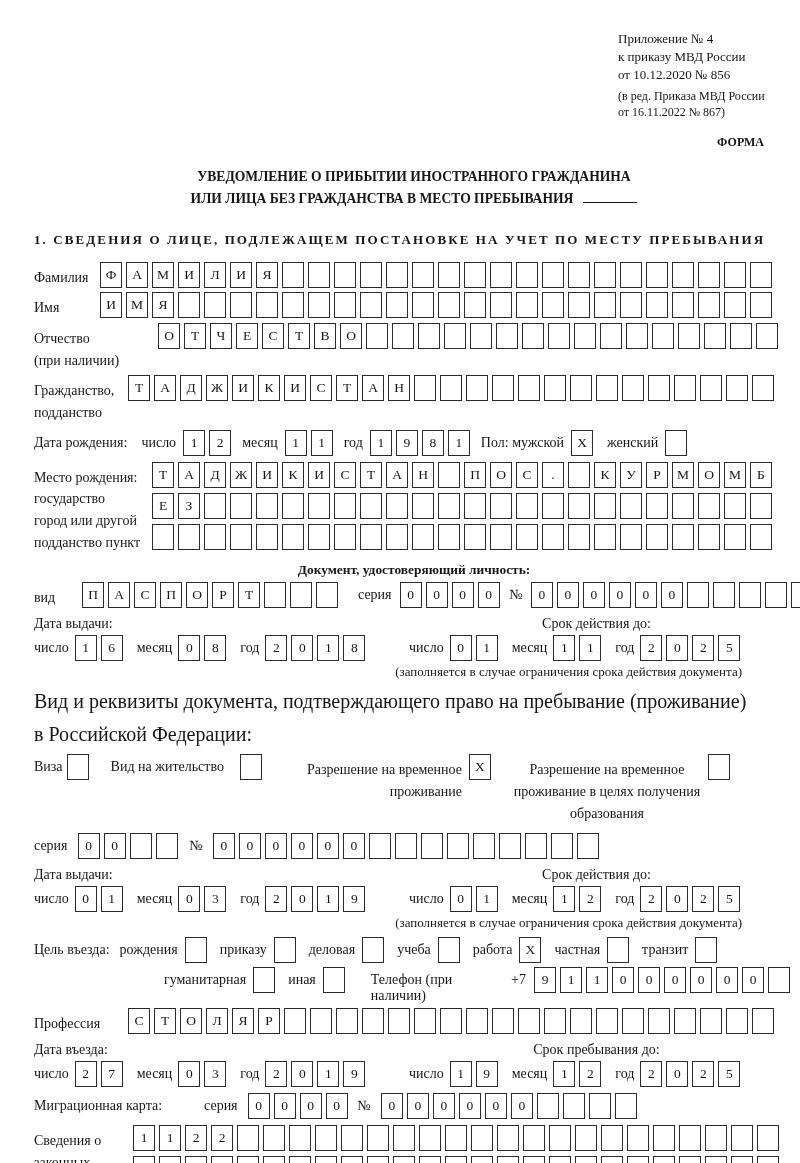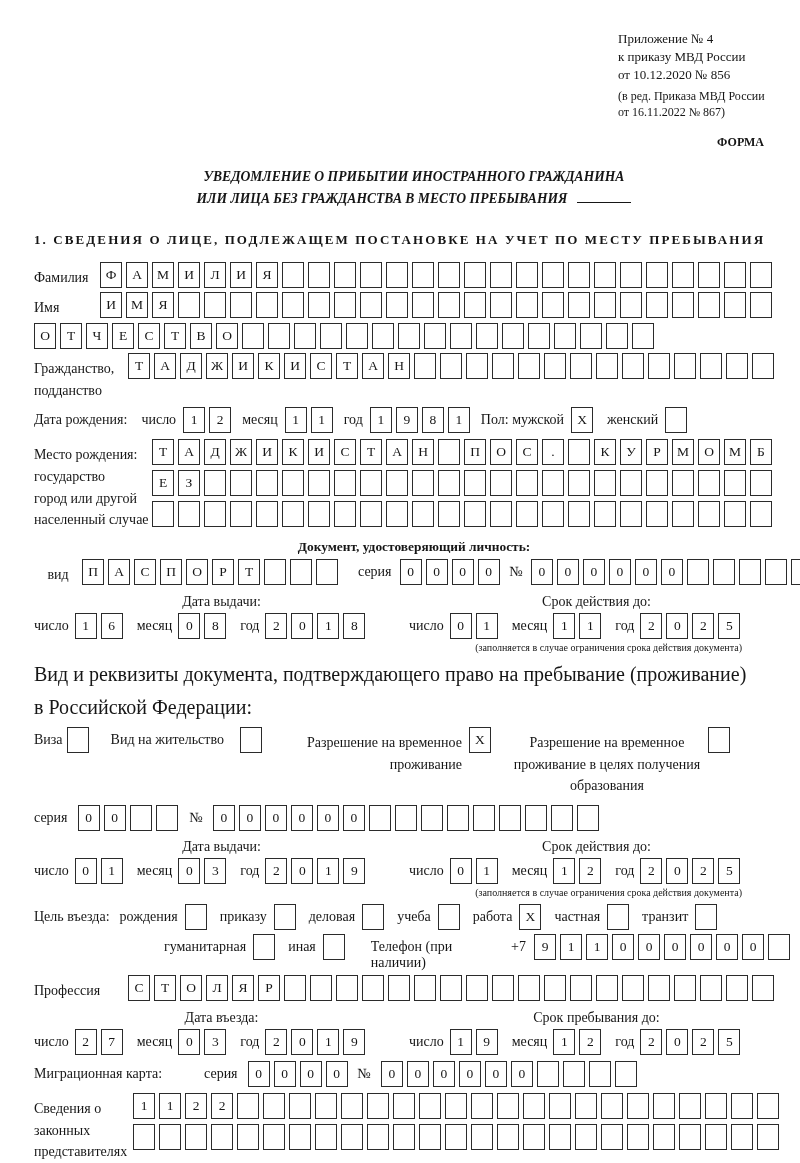--- a/index.html
+++ b/index.html
@@ -11,54 +11,54 @@
     font-size:14px;
   }
   .page { padding:30px 6px 0 34px; position:relative; height:100%; }
 
   
   .appendix { margin-left:584px; font-size:13px; line-height:1.4; }
   .appendix .edition { font-size:12px; margin-top:3px; line-height:1.4; }
   .forma { text-align:right; padding-right:30px; font-weight:bold; font-size:12px; margin-top:14px; }
 
   
-  .title { text-align:center; font-weight:bold; font-size:13.6px; line-height:1.6; margin-top:16px;font-style:italic; }
+  .title { text-align:center; font-weight:bold; font-size:13.6px; line-height:1.6; margin-top:16px; }
   .blank-line { display:inline-block; width:54px; border-bottom:1.6px solid #161616; height:0.9em; margin-left:10px; }
   .section-heading { font-weight:bold; font-size:13px; margin-top:22px; letter-spacing:2.1px; white-space:nowrap; }
 
   
   .frow { display:flex; align-items:flex-start; margin-top:4px; }
   .mt8 { margin-top:8px; } .mt6 { margin-top:6px; } .mt14 { margin-top:14px; }
   .flabel { flex:0 0 auto; padding-top:5px; line-height:1.55; }
   .w66 { width:66px; } .w120 { width:124px; } .w93 { width:94px; }
-  .w113 { width:118px; } .w98 { width:99px; } .w48 { width:48px;text-align:center; }
+  .w113 { width:118px; } .w98 { width:99px; } .w48 { width:48px; }
   .cells { display:inline-flex; flex-wrap:nowrap; }
   .cell {
     width:22px; height:26px; border:1.6px solid #2b2b2b; margin-right:4px;
     display:inline-flex; align-items:center; justify-content:center;
     font-size:13.5px; background:#fff; flex:0 0 auto;
   }
   .cellrows .cells { margin-bottom:5px; }
   .checkbox {
     width:22px; height:26px; border:1.6px solid #2b2b2b;
     display:inline-flex; align-items:center; justify-content:center;
     font-size:13.5px; margin-left:7px; flex:0 0 auto;
   }
   .inlab { padding-top:5px; }
   .gap-l { margin-left:14px; } .gap-s { margin-left:7px; margin-right:7px; }
 
   
   .dates-pair { display:flex; margin-top:8px; }
   .date-group { width:375px; }
-  .date-title { text-align:center; margin-bottom:3px; }
+  .date-title { margin-bottom:3px; }
   .dg-right .date-title { text-align:center; }
   .date-line { display:flex; align-items:flex-start; }
   .date-line .dword { padding-top:5px; margin-right:6px; }
   .date-line .dword + .cells { margin-right:10px; }
-  .note { font-size:10px; text-align:right; padding-right:52px; margin-top:3px; }
+  .note { font-size:13px; text-align:right; padding-right:52px; margin-top:3px; }
   .center-bold { text-align:center; font-weight:bold; font-size:13.4px; margin-top:7px; margin-bottom:4px; }
 
   .intro { margin-top:10px; font-size:20px; }
 
   
   .permit-row { display:flex; align-items:flex-start; margin-top:8px; }
   .opt { display:flex; align-items:flex-start; }
   .opt .olabel { padding-top:5px; }
   .wrapc { text-align:center; line-height:1.55; padding-top:5px; }
   .wrap175 { width:178px;text-align:right; } .wrap195 { width:188px;font-family:Liberation Serif, serif; }
@@ -156,20 +156,24 @@
         <span class="cell"></span>
         <span class="cell"></span>
         <span class="cell"></span>
         <span class="cell"></span>
         <span class="cell"></span>
         <span class="cell"></span>
       </span>
   </div>
 
   <div class="frow">
+    <span class="flabel w120">
+      <span style="display:block">Отчество</span>
+      <span style="display:block">(при наличии)</span>
+    </span>
     <span class="cells">
         <span class="cell">О</span>
         <span class="cell">Т</span>
         <span class="cell">Ч</span>
         <span class="cell">Е</span>
         <span class="cell">С</span>
         <span class="cell">Т</span>
         <span class="cell">В</span>
         <span class="cell">О</span>
         <span class="cell"></span>
@@ -248,21 +252,21 @@
     <span class="checkbox">X</span>
     <span class="inlab gap-l">женский</span>
     <span class="checkbox"></span>
   </div>
 
   <div class="frow mt6">
     <span class="flabel w113">
       <span style="display:block">Место рождения:</span>
       <span style="display:block">государство</span>
       <span style="display:block">город или другой</span>
-      <span style="display:block">населенный случае</span>
+      <span style="display:block">подданство пункт</span>
     </span>
     <span class="cellrows">
       <span class="cells" style="display:flex">
           <span class="cell">Т</span>
           <span class="cell">А</span>
           <span class="cell">Д</span>
           <span class="cell">Ж</span>
           <span class="cell">И</span>
           <span class="cell">К</span>
           <span class="cell">И</span>

